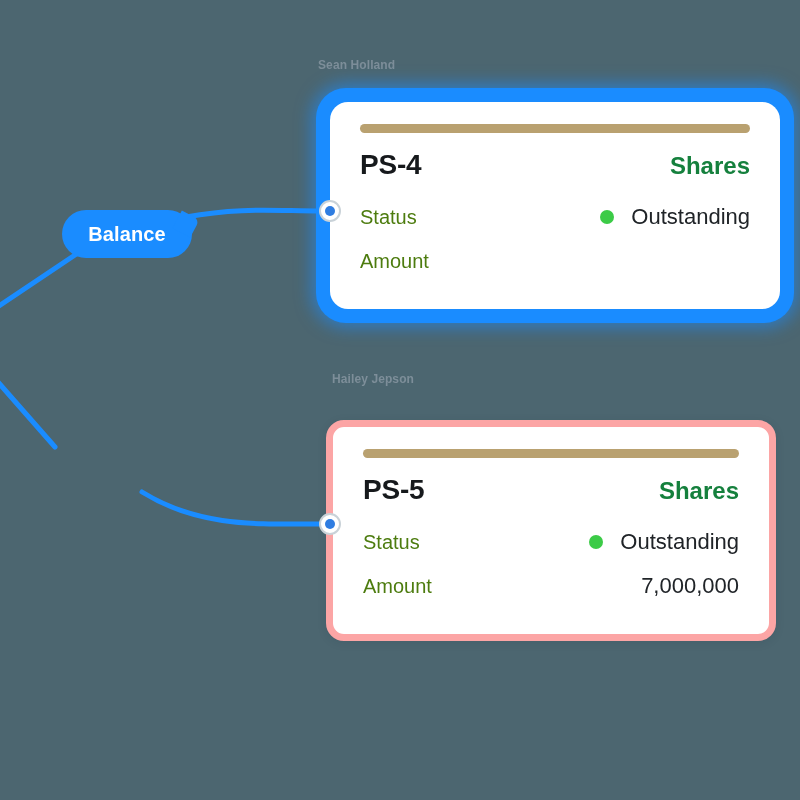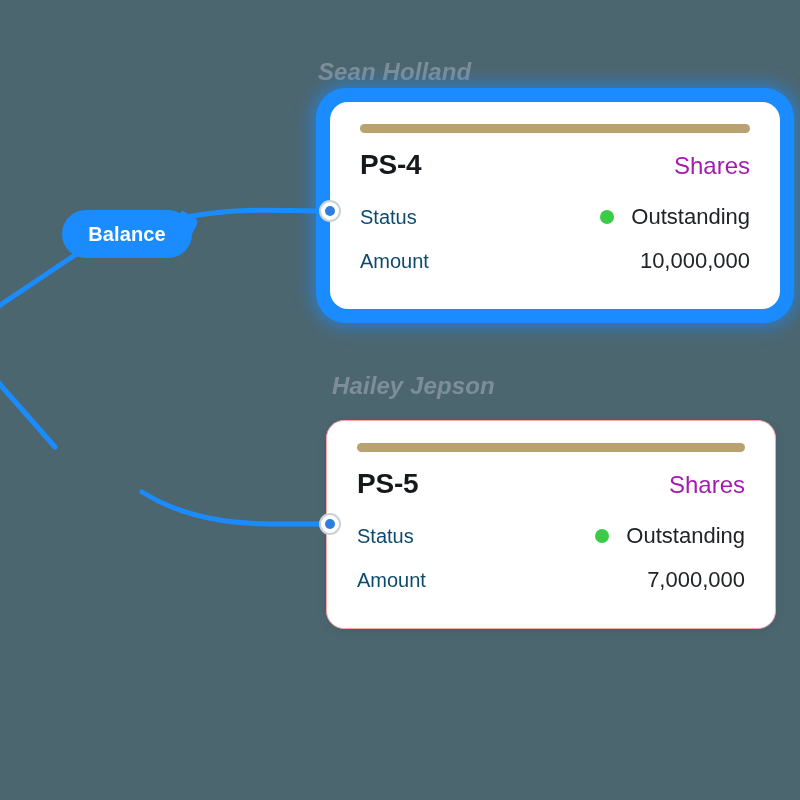--- a/index.html
+++ b/index.html
@@ -77,26 +77,25 @@
 
   
   .node {
     position: absolute;
     z-index: 4;
   }
   .node-title {
     position: absolute;
     top: -30px;
     left: 6px;
-    font-size: 24px;
+    font-size: 12px;
     font-weight: 700;
     color: #7d8e99;
     letter-spacing: .1px;
     white-space: nowrap;
-    font-style: italic;
   }
 
   
   .card {
     position: relative;
     background: #ffffff;
     border-radius: 18px;
     overflow: hidden;
   }
   .card-inner {
@@ -108,21 +107,21 @@
     position: absolute;
     border-radius: 30px;
     background: #1a8cff;
     box-shadow: 0 0 16px 5px rgba(26,140,255,.55);
     padding: 14px;
   }
   .plain-wrap {
     position: absolute;
   }
   .plain-wrap .card {
-    border: 1px solid #fca5a5;
+    border: 7px solid #fca5a5;
     box-shadow: 0 2px 10px rgba(20,40,60,.10);
   }
 
   
   .accent-bar {
     height: 9px;
     border-radius: 6px;
     background: #b9a170;
     margin-bottom: 16px;
   }
@@ -135,34 +134,34 @@
     margin-bottom: 14px;
   }
   .card-code {
     font-size: 28px;
     font-weight: 700;
     color: #16191c;
     letter-spacing: -.2px;
   }
   .card-kind {
     font-size: 24px;
-    font-weight: 400;
-    color: #a21caf;
+    font-weight: 700;
+    color: #15803d;
   }
 
   
   .row {
     display: flex;
     align-items: center;
     justify-content: space-between;
     height: 44px;
   }
   .row-label {
     font-size: 20px;
-    color: #0c4a6e;
+    color: #4d7c0f;
     font-weight: 400;
   }
   .row-value {
     font-size: 22px;
     color: #202428;
     font-weight: 400;
     display: flex;
     align-items: center;
     gap: 17px;
   }
@@ -234,21 +233,20 @@
           <div class="row">
             <span class="row-label">Status</span>
             <span class="row-value">
               <i class="status-dot"></i>
               <span>Outstanding</span>
             </span>
           </div>
 
           <div class="row">
             <span class="row-label">Amount</span>
-            <span class="row-value">10,000,000</span>
           </div>
 
         </div>
       </div>
     </div>
   </div>
 
   <div class="node" style="left:326px; top:402px;">
 
     <div class="node-title">Hailey Jepson</div>

